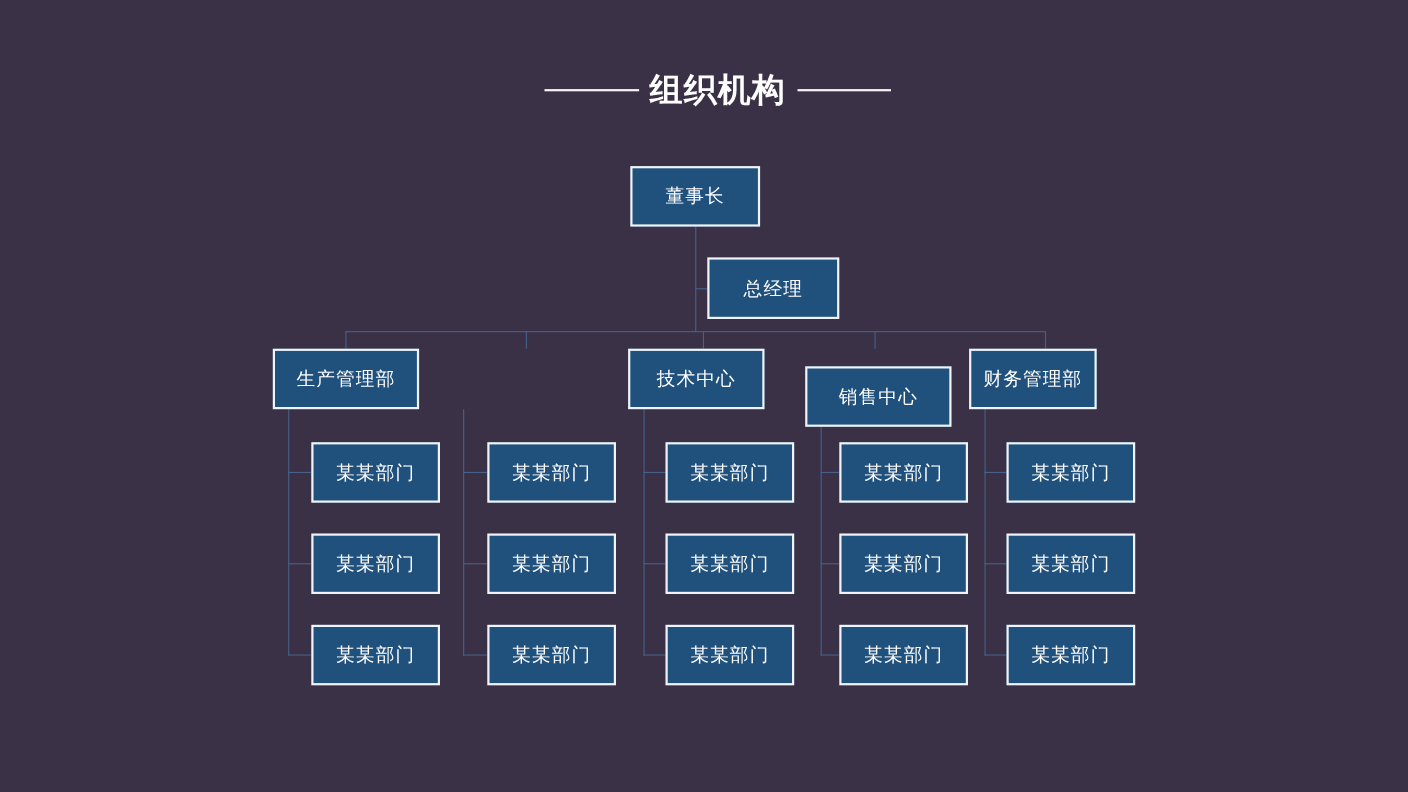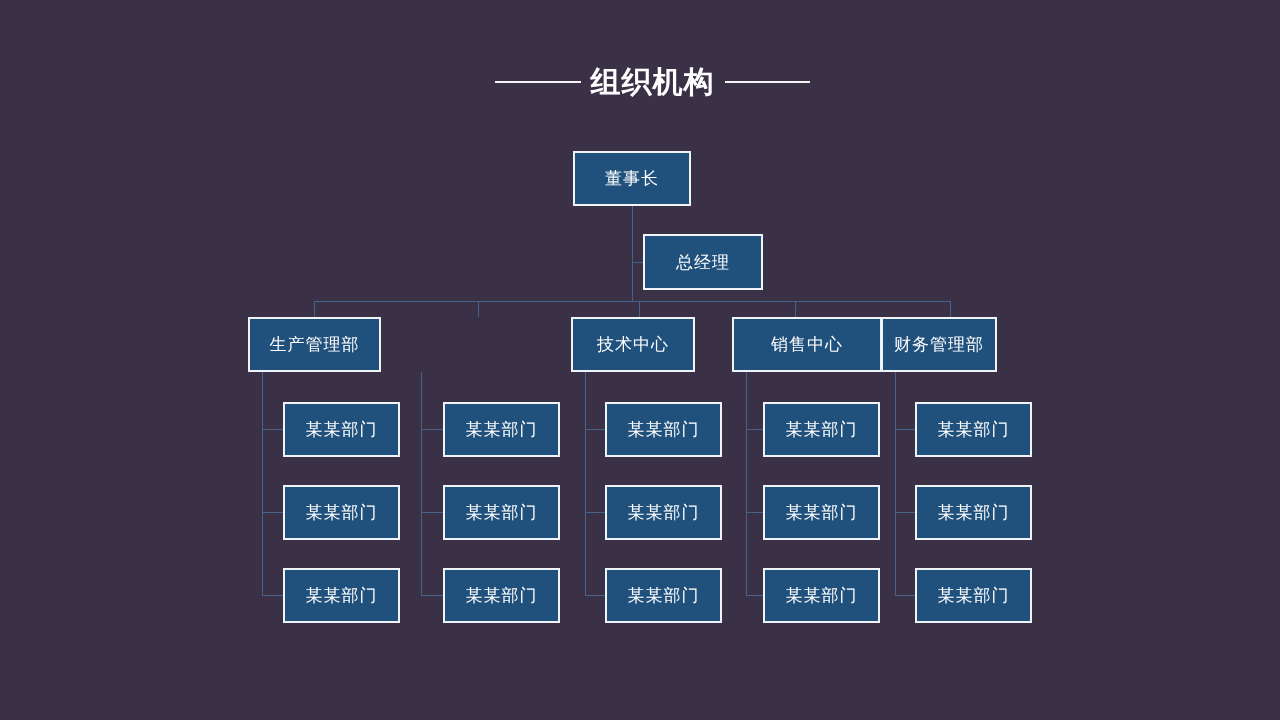--- a/index.html
+++ b/index.html
@@ -72,21 +72,21 @@
   <div class="conn h" style="left:895px;top:429px;width:20px;"></div>
   <div class="conn h" style="left:895px;top:512px;width:20px;"></div>
   <div class="conn h" style="left:895px;top:595px;width:20px;"></div>
 
   <div class="node" style="left:573px;top:151px;width:118px;height:55px;">董事长</div>
 
   <div class="node" style="left:248px;top:317px;width:133px;height:55px;">生产管理部</div>
 
   <div class="node" style="left:643px;top:234px;width:120px;height:56px;">总经理</div>
   <div class="node" style="left:571px;top:317px;width:124px;height:55px;">技术中心</div>
-  <div class="node" style="left:732px;top:317px;width:150px;height:55px;">销售中心</div>
+  <div class="node" style="left:732px;top:333px;width:133px;height:55px;">销售中心</div>
   <div class="node" style="left:881px;top:317px;width:116px;height:55px;">财务管理部</div>
 
   <div class="node" style="left:283px;top:402px;width:117px;height:55px;">某某部门</div>
   <div class="node" style="left:283px;top:485px;width:117px;height:55px;">某某部门</div>
   <div class="node" style="left:283px;top:568px;width:117px;height:55px;">某某部门</div>
 
   <div class="node" style="left:443px;top:402px;width:117px;height:55px;">某某部门</div>
   <div class="node" style="left:443px;top:485px;width:117px;height:55px;">某某部门</div>
   <div class="node" style="left:443px;top:568px;width:117px;height:55px;">某某部门</div>
 

